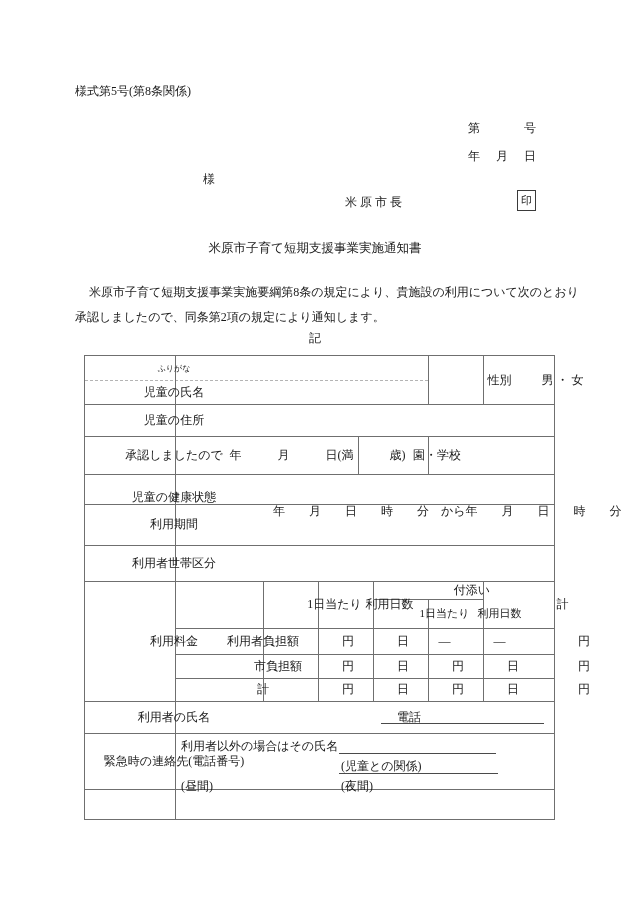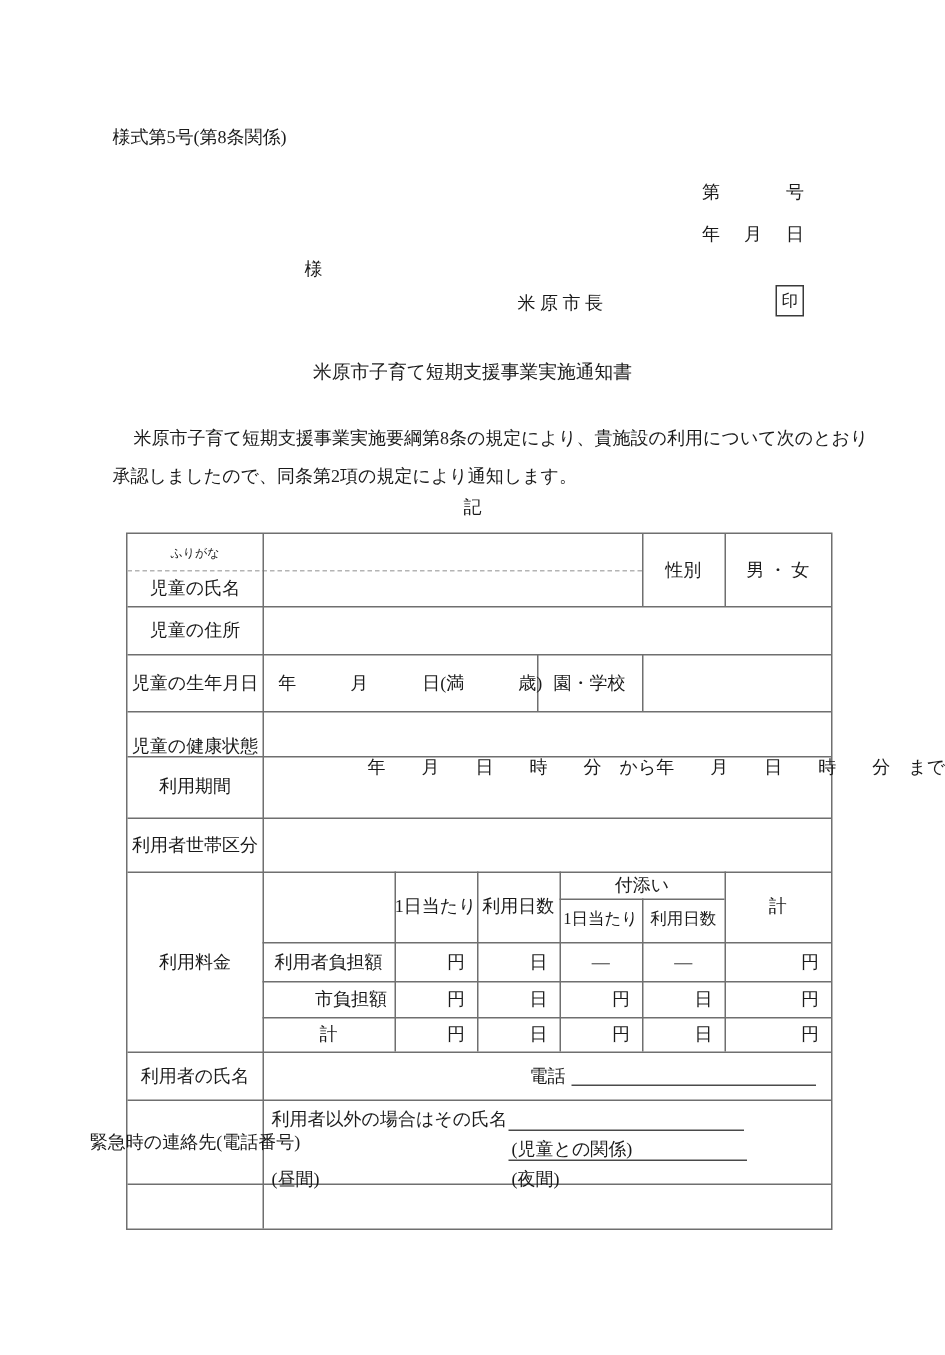--- a/index.html
+++ b/index.html
@@ -10,21 +10,21 @@
   .ctr{position:absolute;left:0;right:0;text-align:center;white-space:pre;line-height:14px;}
   .seal{position:absolute;left:517px;top:190px;width:17px;height:19px;
         border:1px solid #3a3a3a;display:flex;align-items:center;justify-content:center;
         font-size:11px;}
   .tbl{position:absolute;left:84px;top:355px;width:469px;height:463px;
        border:1px solid #6f6f6f;}
   .hl{position:absolute;height:1px;background:#6f6f6f;}
   .hl.dash{background:none;height:0;border-top:1px dashed #b4b4b4;}
   .vl{position:absolute;width:1px;background:#6f6f6f;}
   .cell{position:absolute;display:flex;align-items:center;justify-content:center;
-        text-align:center;white-space:pre;line-height:15px;}
+        text-align:center;white-space:pre;line-height:15px;margin-left:44px;}
   .cell.col{flex-direction:row;font-family:Liberation Serif, serif;}
   .cell.left{justify-content:flex-start;text-align:left;}
   .cell.right{justify-content:flex-end;text-align:right;padding-right:8px;box-sizing:border-box;}
   .cell.small{font-size:8px;}
   .cell.sub{font-size:11px;line-height:13px;}
   .blank{position:absolute;height:1px;background:#4a4a4a;}
 </style>
 </head>
 <body>
 
@@ -73,31 +73,31 @@
     <div class="vl" style="left:343px;top:243px;height:102px;"></div>
     <div class="vl" style="left:398px;top:225px;height:120px;"></div>
 
     <div class="cell small" style="left:0;top:0;width:90px;height:24px;">ふりがな</div>
     <div class="cell" style="left:0;top:24px;width:90px;height:24px;">児童の氏名</div>
     <div class="cell" style="left:343px;top:0;width:55px;height:48px;">性別</div>
     <div class="cell" style="left:398px;top:0;width:71px;height:48px;">男 ・ 女</div>
 
     <div class="cell" style="left:0;top:48px;width:90px;height:32px;">児童の住所</div>
 
-    <div class="cell" style="left:0;top:80px;width:90px;height:38px;">児童の生年月日</div>
+    <div class="cell" style="left:0;top:80px;width:90px;height:38px;">承認しましたので</div>
     <div class="cell col" style="left:90px;top:80px;width:183px;height:38px;padding-left:14px;box-sizing:border-box;">
       <span>年　　　月　　　日</span>
       <span>(満　　　歳)</span>
     </div>
     <div class="cell" style="left:273px;top:80px;width:70px;height:38px;">園・学校</div>
 
     <div class="cell" style="left:0;top:126px;width:90px;height:30px;">児童の健康状態</div>
 
     <div class="cell" style="left:0;top:148px;width:90px;height:41px;">利用期間</div>
-    <div class="cell col left" style="left:106px;top:148px;width:379px;height:41px;padding-left:54px;box-sizing:border-box;align-items:flex-start;">
+    <div class="cell col left" style="left:90px;top:148px;width:379px;height:41px;padding-left:54px;box-sizing:border-box;align-items:flex-start;">
       <span>年　　月　　日　　時　　分　から</span>
       <span>年　　月　　日　　時　　分　まで</span>
     </div>
 
     <div class="cell" style="left:0;top:189px;width:90px;height:36px;">利用者世帯区分</div>
 
     <div class="cell" style="left:0;top:225px;width:90px;height:120px;">利用料金</div>
     <div class="cell col" style="left:178px;top:225px;width:55px;height:47px;">
       <span>1日</span>
       <span>当たり</span>

